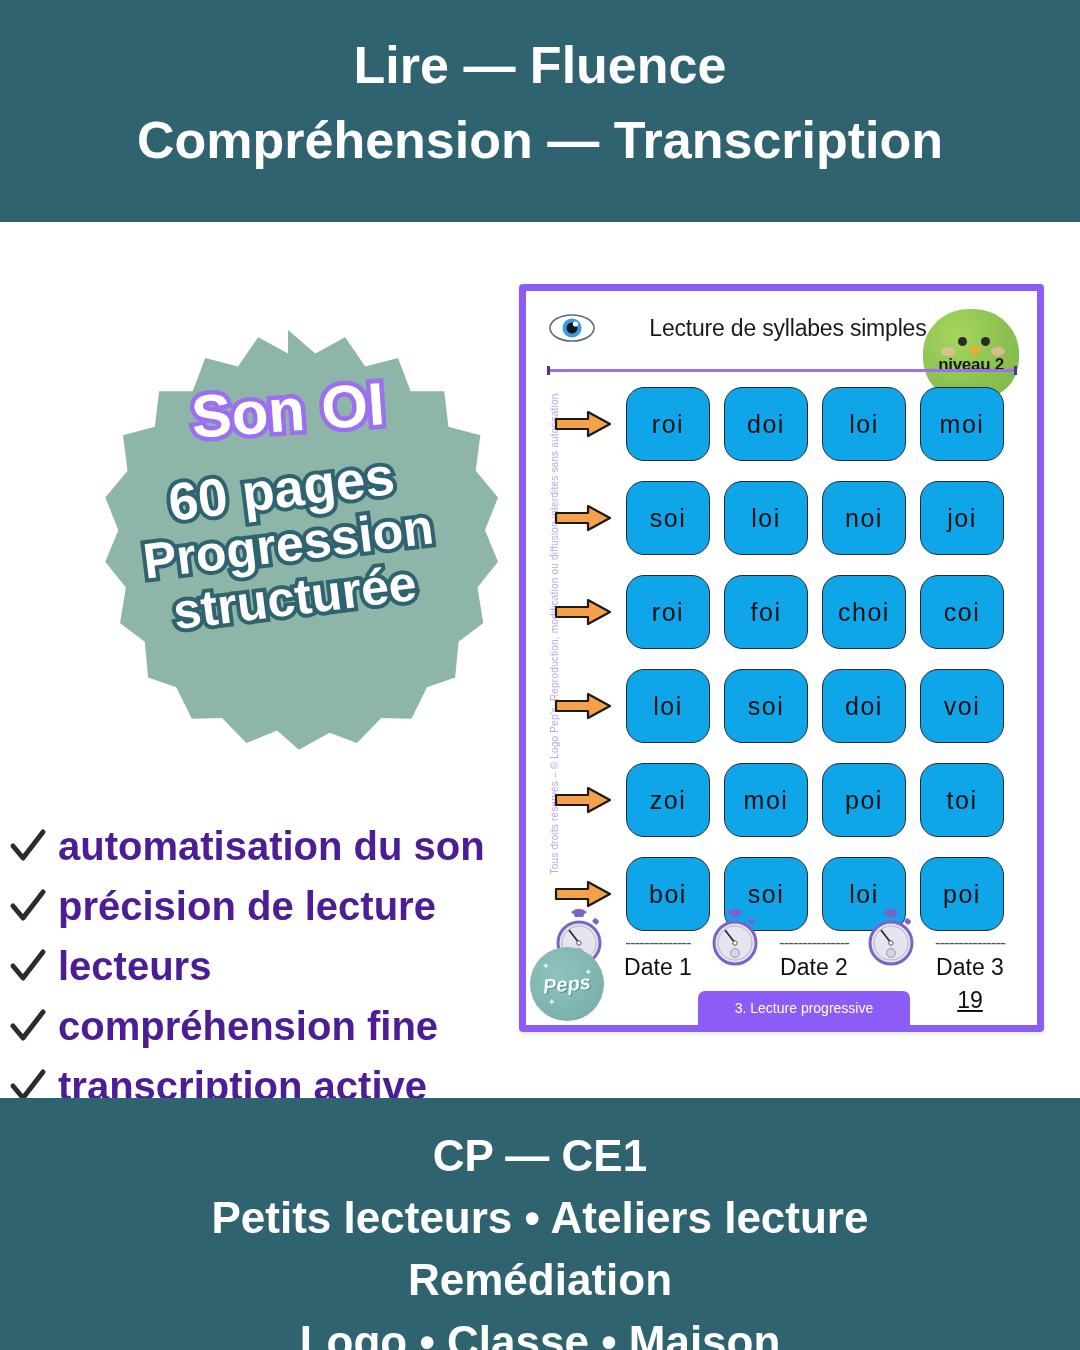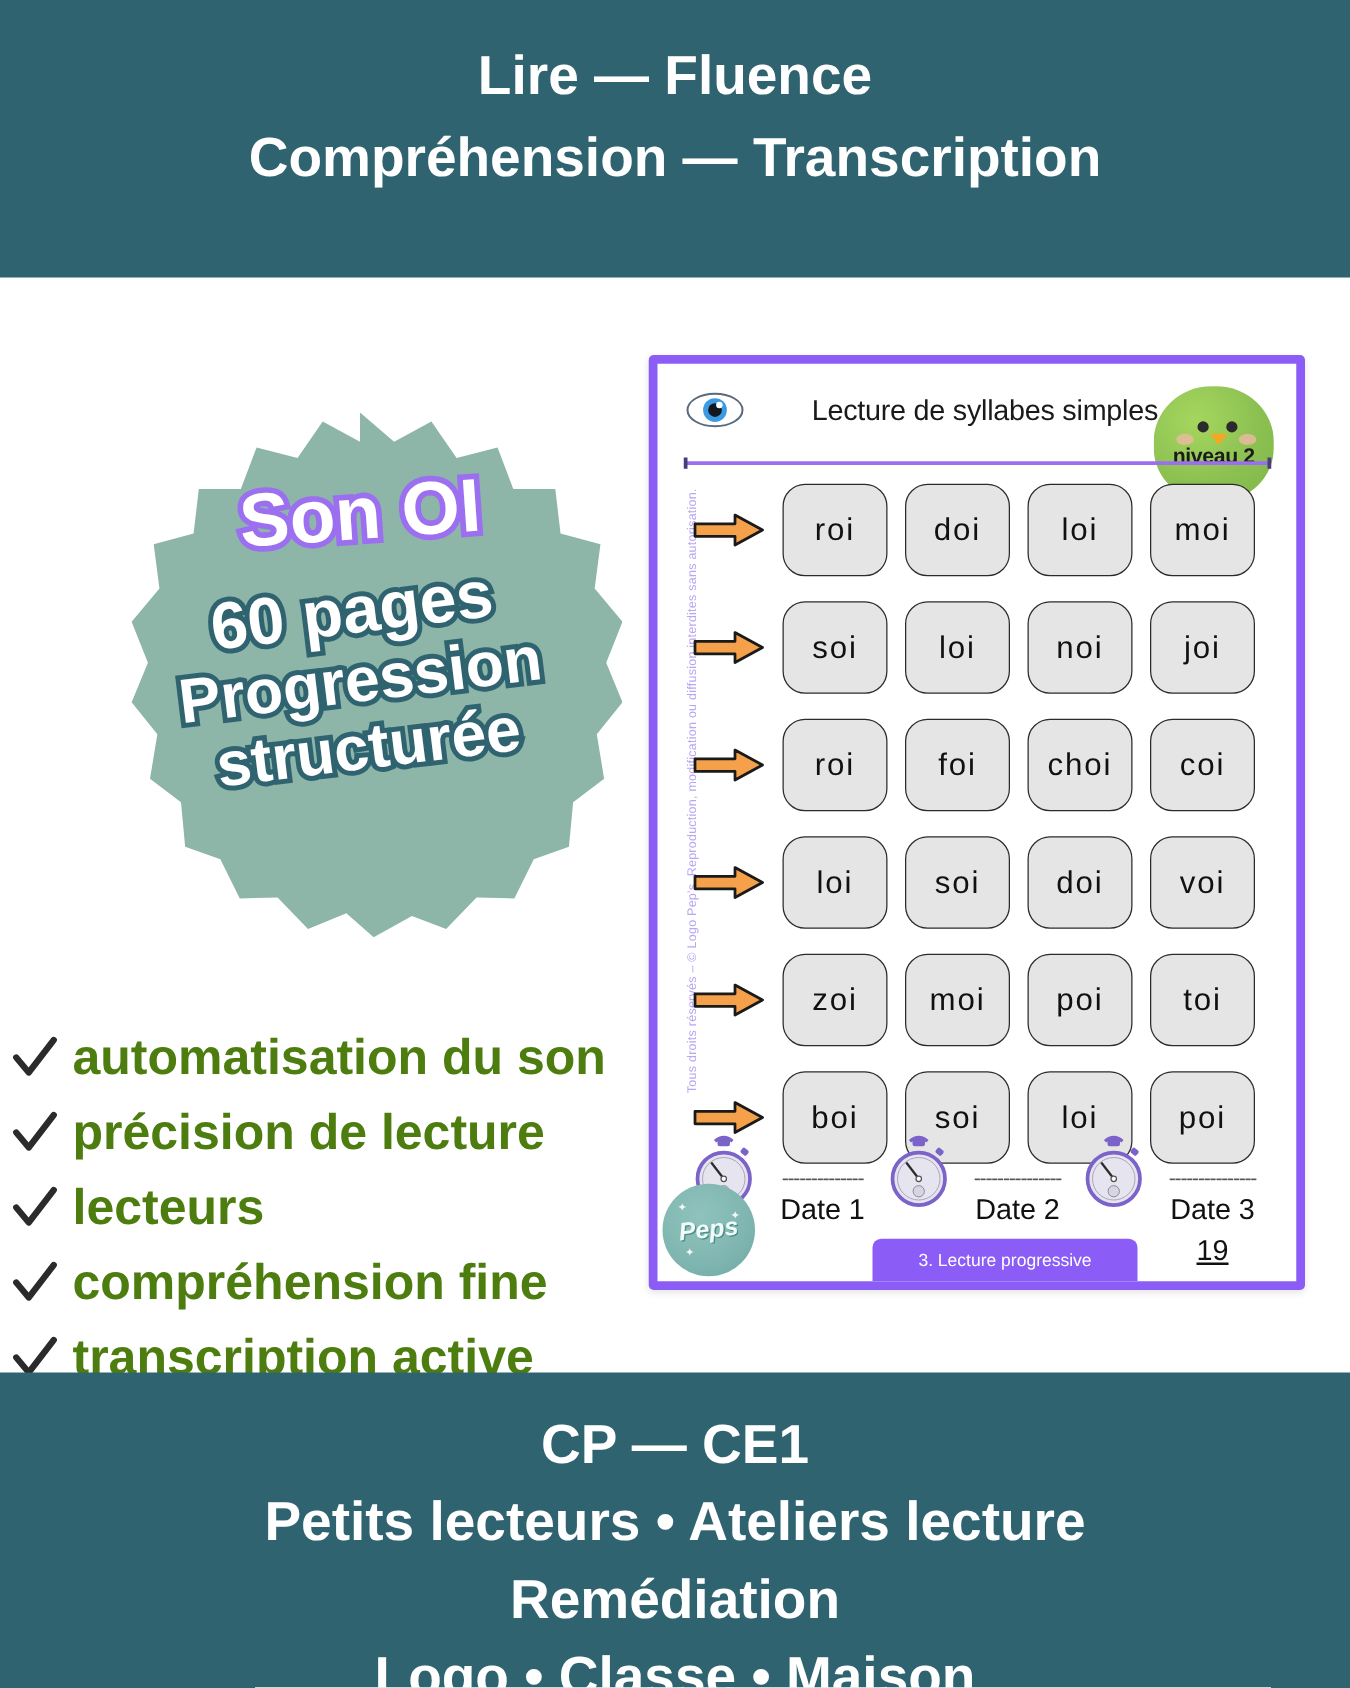--- a/index.html
+++ b/index.html
@@ -16,21 +16,21 @@
     position: absolute; left:0; top:0; width:1080px; height:222px;
     background:#2f6370;
     display:flex; flex-direction:column; align-items:center; justify-content:flex-start;
     padding-top: 12px;
   }
   .header-title {
     color:#ffffff; font-weight:700; font-size:58px; letter-spacing:-0.5px;
     line-height:1.0; margin-top:6px;
   }
   .header-sub1, .header-sub2 {
-    color:#ffffff; font-weight:700; font-size:44px; line-height:1.05;
+    color:#ffffff; font-weight:700; font-size:52px; line-height:1.05;
   }
   .header-sub1 { margin-top:26px; }
   .header-sub2 { margin-top:20px; }
 
   
   .badge-wrap {
     position:absolute; left:78px; top:330px; width:420px; height:450px;
   }
   .badge-star {
     position:absolute; inset:0;
@@ -73,21 +73,21 @@
     position:absolute; left:8px; top:818px; width:530px;
   }
   .check-row {
     display:flex; align-items:center; gap:10px; margin-bottom:4px; height:56px;
   }
   .check-mark {
     flex:0 0 auto; width:40px; height:40px; position:relative;
   }
   .check-mark svg { display:block; width:40px; height:40px; }
   .check-label {
-    color:#4d7c0f; font-size:40px; font-weight:700; line-height:1.0; white-space:nowrap;
+    color:#4c1d95; font-size:40px; font-weight:700; line-height:1.0; white-space:nowrap;
   }
 
   
   .sheet {
     position:absolute; left:519px; top:284px; width:525px; height:748px;
     background:#8b5cf6; border-radius:4px;
     padding:7px; box-shadow: 0 2px 6px rgba(0,0,0,0.10);
   }
   .sheet-inner {
     position:relative; width:100%; height:100%; background:#ffffff; overflow:hidden;
@@ -142,21 +142,21 @@
   }
 
   .grid-area { position:absolute; left:0; top:86px; width:100%; }
   .srow {
     display:flex; align-items:center; height:94px; padding-left:28px;
   }
   .arrow { flex:0 0 auto; width:58px; height:30px; margin-right:14px; }
   .cells { display:flex; gap:14px; }
   .cell {
     width:84px; height:74px; border:1.4px solid #2b2b2b; border-radius:18px;
-    background:#e5e5e5; display:flex; align-items:center; justify-content:center;
+    background:#0ea5e9; display:flex; align-items:center; justify-content:center;
     font-size:25px; color:#111; letter-spacing:1.5px; font-weight:400;
   }
 
   .sheet-foot { position:absolute; left:0; bottom:0; width:100%; height:122px; }
   .timers { position:absolute; left:26px; top:4px; width:470px; display:flex; }
   .timer-block { display:flex; align-items:flex-start; }
   .stopwatch { width:54px; height:62px; flex:0 0 auto; }
   .date-col { width:100px; margin-left:2px; margin-top:28px; text-align:center; }
   .dash-line { font-size:17px; color:#555; letter-spacing:-1px; line-height:0.9; }
   .date-label { font-size:23px; color:#111; margin-top:4px; }

